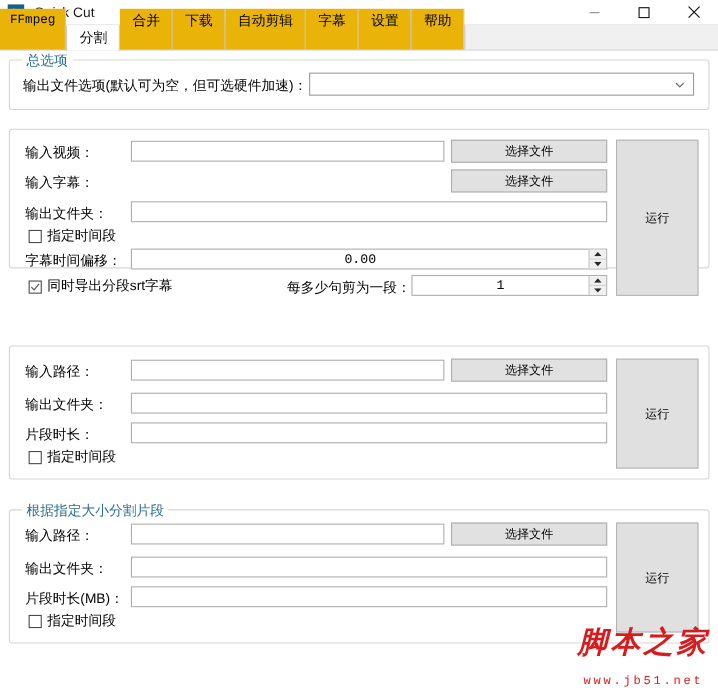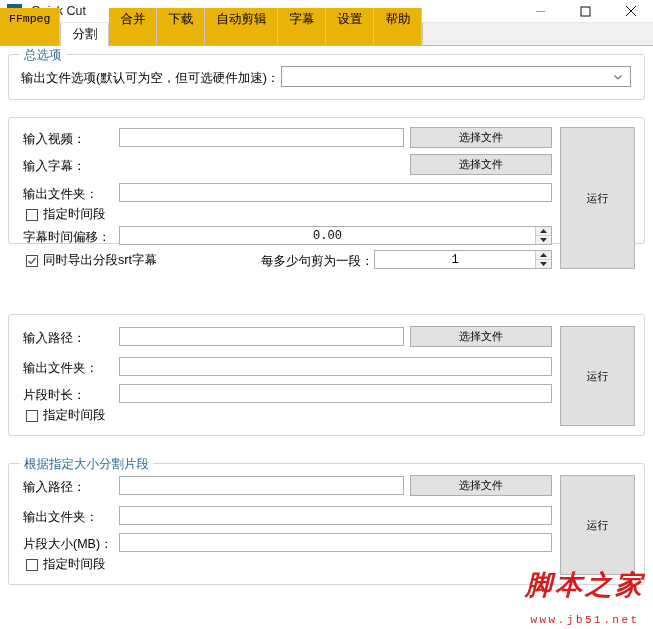--- a/index.html
+++ b/index.html
@@ -398,21 +398,21 @@
   <div class="groupbox" style="left:8px; top:417px; width:637px; height:122px;">
     <div class="gb-title">根据指定大小分割片段</div>
 
     <div class="row-label" style="left:14px; top:15px;">输入路径：</div>
     <div class="textbox" style="left:110px; top:12px; width:285px;"></div>
     <div class="btn" style="left:401px; top:11px; width:142px; height:21px;">选择文件</div>
 
     <div class="row-label" style="left:14px; top:45px;">输出文件夹：</div>
     <div class="textbox" style="left:110px; top:42px; width:433px;"></div>
 
-    <div class="row-label" style="left:14px; top:72px;">片段大小(MB)：</div>
+    <div class="row-label" style="left:14px; top:72px;">片段时长(MB)：</div>
     <div class="textbox" style="left:110px; top:69px; width:433px;"></div>
 
     <div class="checkrow" style="left:17px; top:92px;">
       <span class="cb"></span>
       <span class="cb-label">指定时间段</span>
     </div>
 
     <div class="btn run" style="left:551px; top:11px; width:75px; height:100px;">运行</div>
   </div>
 

